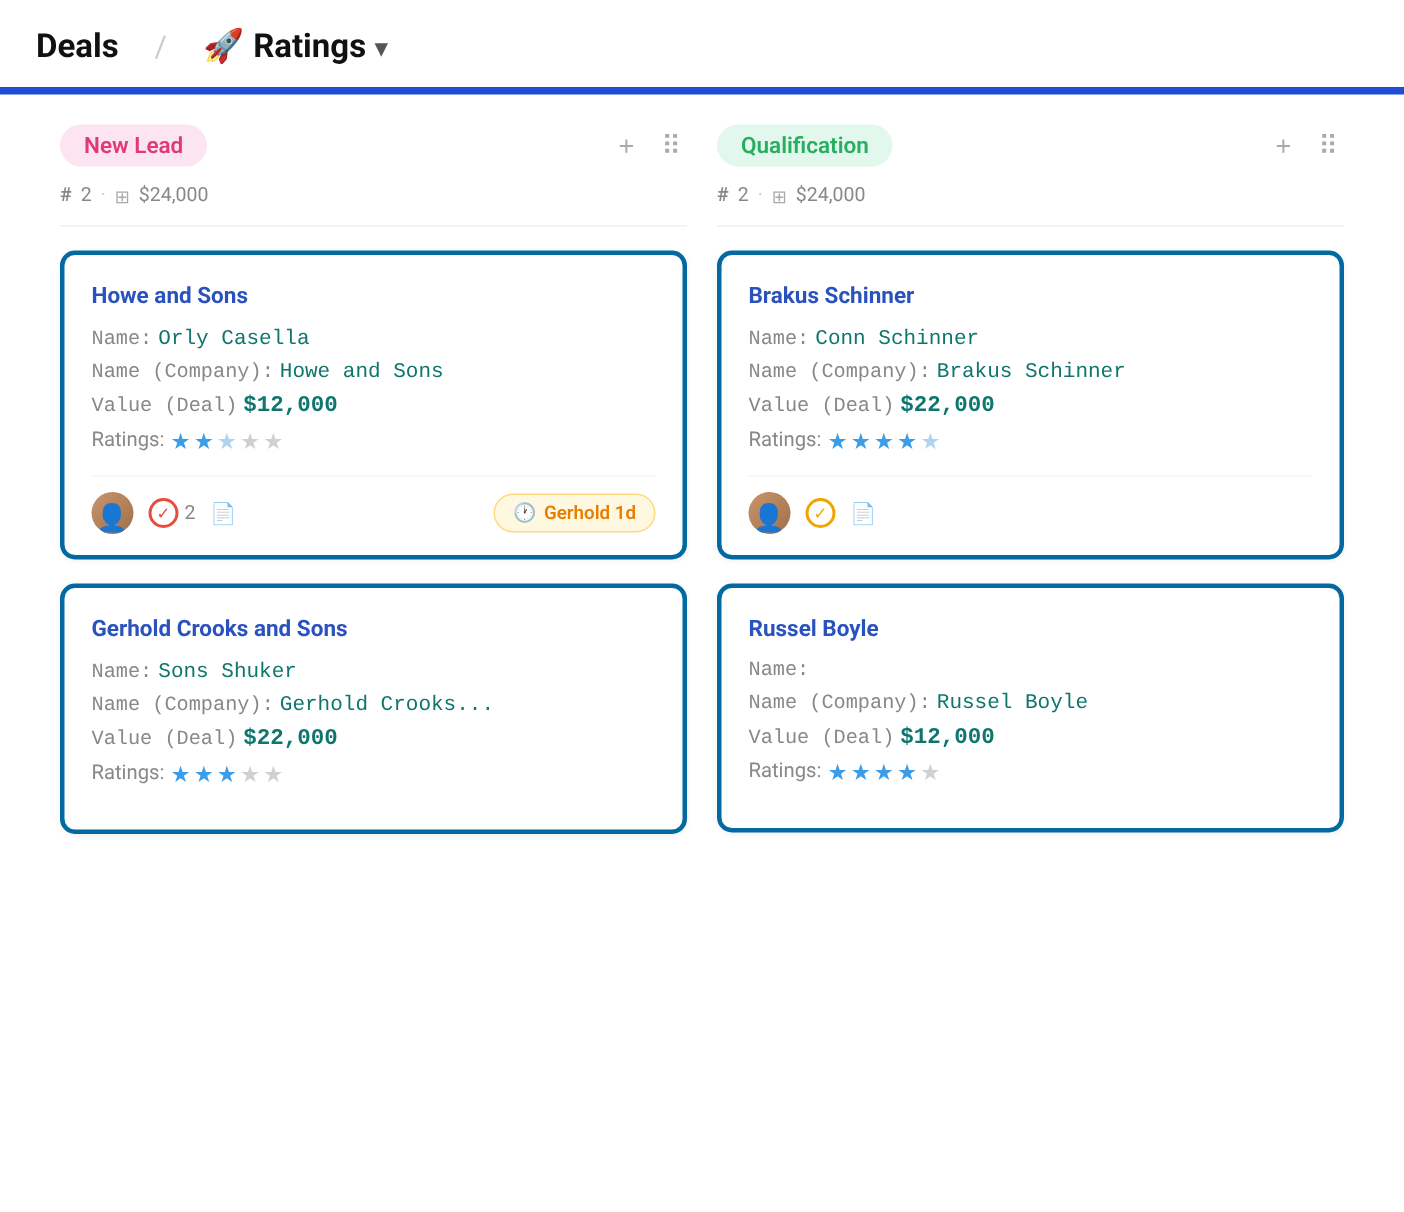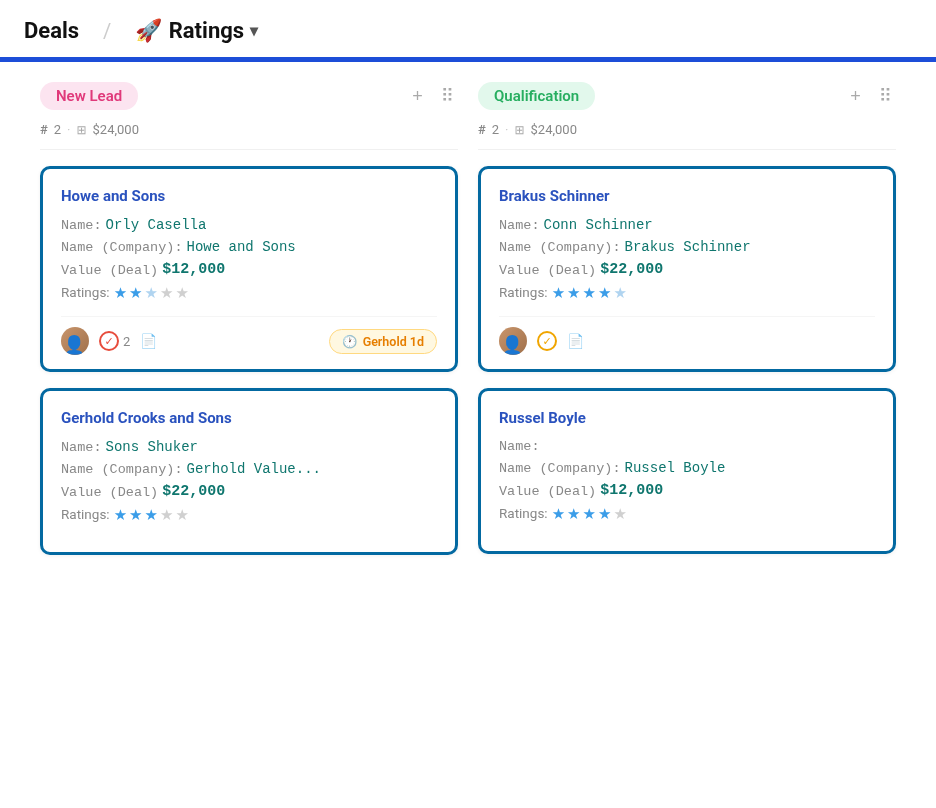--- a/index.html
+++ b/index.html
@@ -316,21 +316,21 @@
     </div>
 
     <div class="card">
       <div class="card-title">Gerhold Crooks and Sons</div>
       <div class="card-field">
         <span class="card-field-label">Name:</span>
         <span class="card-field-value">Sons Shuker</span>
       </div>
       <div class="card-field">
         <span class="card-field-label">Name (Company):</span>
-        <span class="card-field-value">Gerhold Value...</span>
+        <span class="card-field-value">Gerhold Crooks...</span>
       </div>
       <div class="card-field">
         <span class="card-field-label">Value (Deal)</span>
         <span class="card-field-value bold">$22,000</span>
       </div>
       <div class="card-ratings">
         <span class="card-ratings-label">Ratings:</span>
         <div class="stars">
           <span class="star star-filled">★</span>
           <span class="star star-filled">★</span>

